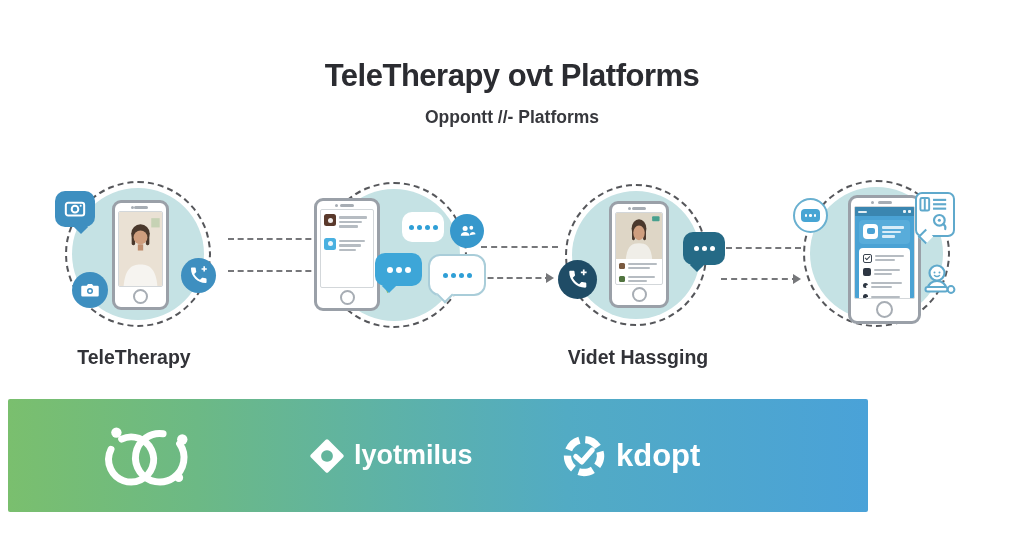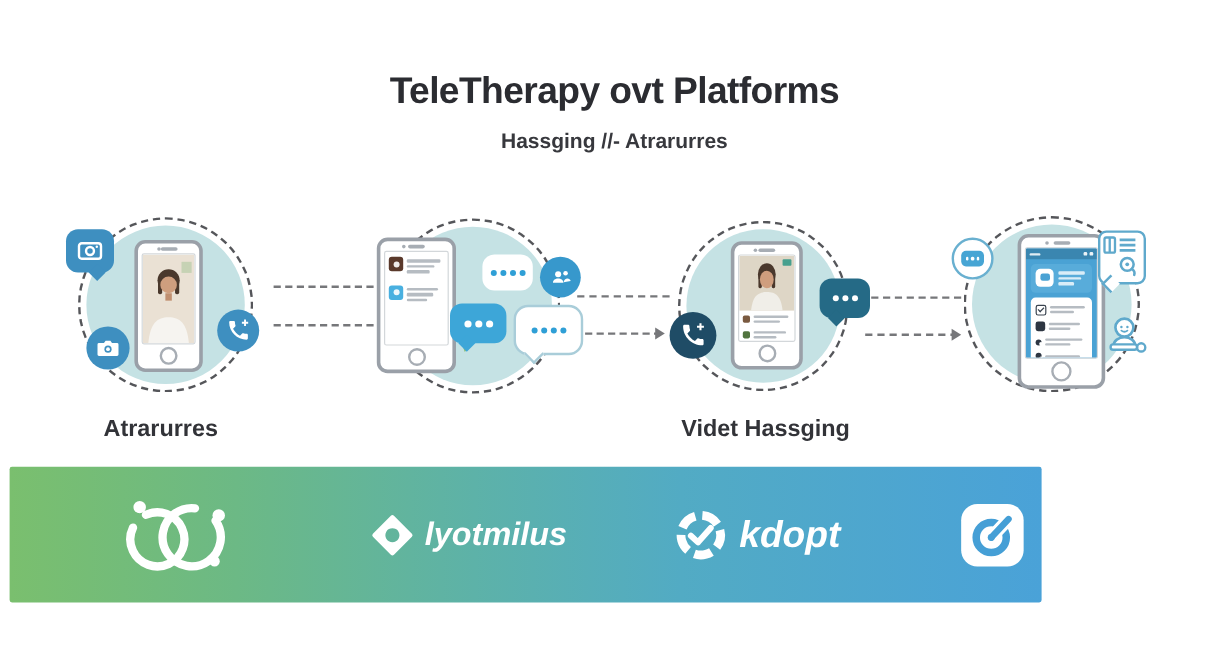--- a/index.html
+++ b/index.html
@@ -65,36 +65,36 @@
       border-right:2px solid #a9cdd9;border-bottom:2px solid #a9cdd9;transform:rotate(45deg);}
   .greentail{position:absolute;z-index:2;width:0;height:0;border-style:solid;
       border-width:10px 4px 0 8px;border-color:#8bbf6e transparent transparent transparent;transform:rotate(18deg);}
   
   .arrow{position:absolute;border-top:2.5px dashed #76777a;z-index:1;}
   .arrow.head::after{content:"";position:absolute;right:-3px;top:-6.5px;width:0;height:0;
       border-left:8px solid #76777a;border-top:5px solid transparent;border-bottom:5px solid transparent;}
   .arrow.thin{border-top-color:#6a7e8a;}
   .arrow.thin.head::after{border-left-color:#6a7e8a;}
   
-  .bar{position:absolute;left:8px;top:389px;width:860px;height:113px;border-radius:2px;
-      background:linear-gradient(90deg,#7abf6e 0%,#6cb985 22%,#5db2a8 45%,#52abc4 65%,#4aa2d8 100%);z-index:5;font-style:italic;}
+  .bar{position:absolute;left:8px;top:399px;width:860px;height:113px;border-radius:2px;
+      background:linear-gradient(90deg,#7abf6e 0%,#6cb985 22%,#5db2a8 45%,#52abc4 65%,#4aa2d8 100%);z-index:5;}
   .logo-group{position:absolute;top:50%;transform:translateY(-50%);display:flex;align-items:center;}
   .logo-text{color:#fff;font-weight:700;}
   .doc-icon{position:absolute;left:915px;top:192px;width:40px;height:45px;background:#fff;
       border:2.5px solid #5fa9cc;border-radius:7px;z-index:3;box-sizing:border-box;}
   .doc-icon::after{content:"";position:absolute;left:3px;bottom:-7px;width:9px;height:9px;background:#fff;
       border-left:2.5px solid #5fa9cc;border-bottom:2.5px solid #5fa9cc;transform:rotate(45deg);}
 </style>
 </head>
 <body>
 
 <div id="canvas">
 
   <div class="title">TeleTherapy ovt Platforms</div>
-  <div class="subtitle">Hassging //- Atrarurres</div>
+  <div class="subtitle">Oppontt //- Platforms</div>
 
   <div class="circle" style="left:65px;top:181px;width:146px;height:146px;"></div>
   <div class="circle" style="left:321px;top:182px;width:146px;height:146px;"></div>
   <div class="circle" style="left:565px;top:184px;width:142px;height:142px;"></div>
   <div class="circle" style="left:803px;top:180px;width:147px;height:147px;"></div>
 
   <div class="arrow head" style="left:228px;top:238px;width:93px;"></div>
   <div class="arrow head" style="left:228px;top:270px;width:93px;"></div>
   <div class="arrow" style="left:481px;top:246px;width:77px;"></div>
   <div class="arrow head" style="left:478px;top:277px;width:73px;"></div>
@@ -130,21 +130,21 @@
       <circle cx="12" cy="10.8" r="3.6" fill="#3e8fc0"></circle>
       <circle cx="12" cy="10.8" r="1.9" fill="#fff"></circle>
     </svg>
   </div>
   <div class="blob round" style="left:181px;top:258px;width:35px;height:35px;background:#3e8fc0;">
     <svg viewBox="0 0 24 24" width="21">
       <path d="M7.1 10.3c1.4 2.7 3.9 5.2 6.6 6.6l2.1-2.1c.3-.3.8-.4 1.2-.2.9.3 2 .5 3 .5.7 0 1.2.5 1.2 1.2v3.1c0 .7-.5 1.2-1.2 1.2C10.9 20.6 3.4 13.1 3.4 4c0-.7.5-1.2 1.2-1.2h3.1c.7 0 1.2.5 1.2 1.2 0 1.1.2 2.1.5 3 .1.4 0 .9-.2 1.2l-2.1 2.1z" fill="#fff"></path>
       <path d="M15.5 4.5 h6 M18.5 1.5 v6" stroke="#fff" stroke-width="1.8" fill="none"></path>
     </svg>
   </div>
-  <div class="step-label" style="left:10px;">Atrarurres</div>
+  <div class="step-label" style="left:10px;">TeleTherapy</div>
 
   <div class="phone" style="left:314px;top:198px;width:66px;height:113px;">
     <div class="spk"></div>
     <div class="screen">
       <div class="p2row">
         <div class="p2ic" style="background:#5a392b;"></div>
         <div style="flex:1;">
             <div class="ln" style="width:90%;"></div>
             <div class="ln" style="width:75%;"></div>
             <div class="ln" style="width:60%;"></div>
@@ -338,25 +338,15 @@
       </svg>
       <span class="logo-text" style="font-size:27px;">lyotmilus</span>
     </div>
     <div class="logo-group" style="left:554px;gap:10px;">
       <svg viewBox="0 0 48 48" width="44" height="44">
         <circle cx="24" cy="24" r="18" fill="none" stroke="#fff" stroke-width="8" stroke-dasharray="16.1 6.5" transform="rotate(-15 24 24)"></circle>
         <path d="M15 24.5 L21.5 30.5 L33 17.5" fill="none" stroke="#fff" stroke-width="5.5" stroke-linecap="round" stroke-linejoin="round"></path>
       </svg>
       <span class="logo-text" style="font-size:31px;">kdopt</span>
     </div>
-    <div class="logo-group" style="left:792px;gap:12px;">
-      <svg viewBox="0 0 56 56" width="54" height="54">
-        <rect x="1" y="1" width="54" height="54" rx="14" fill="#fff"></rect>
-        <circle cx="27" cy="30" r="13" fill="none" stroke="#459fd6" stroke-width="6.5"></circle>
-        <line x1="27" y1="30" x2="42" y2="14" stroke="#fff" stroke-width="11" stroke-linecap="round"></line>
-        <line x1="27" y1="30" x2="42" y2="14" stroke="#459fd6" stroke-width="5.5" stroke-linecap="round"></line>
-        <circle cx="27" cy="30" r="3" fill="#459fd6"></circle>
-      </svg>
-      <span class="logo-text" style="font-size:31px;">Vecrys</span>
-    </div>
   </div>
 
 </div>
 
 </body></html>

